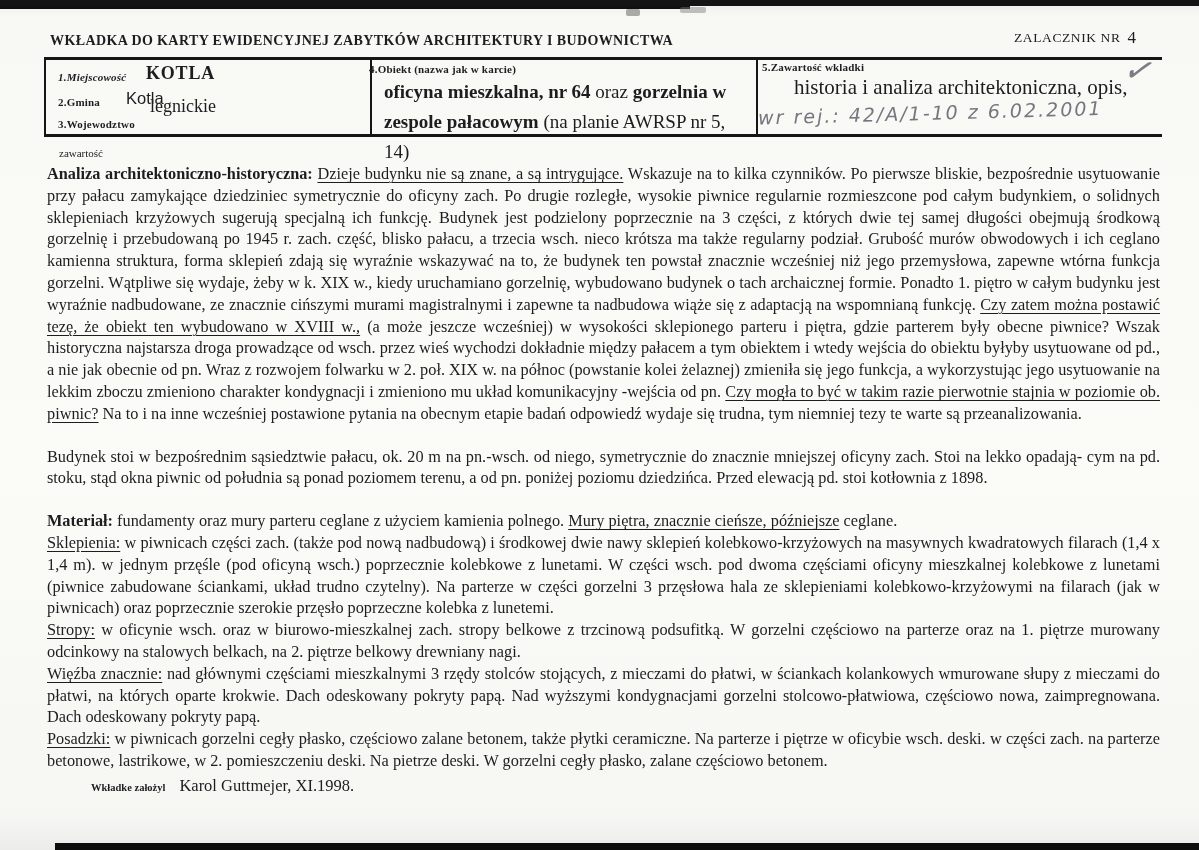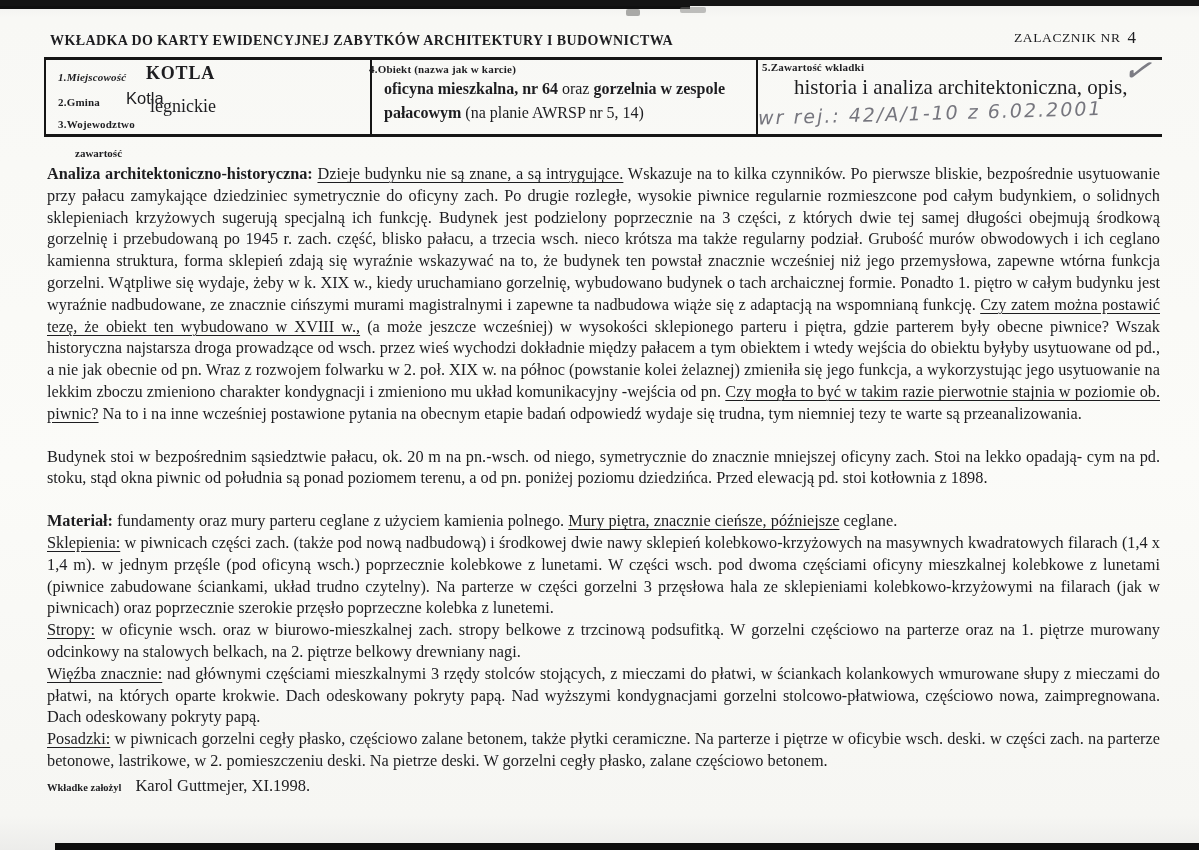--- a/index.html
+++ b/index.html
@@ -27,40 +27,40 @@
   .t-v3{top:57px;left:756px;width:2px;height:80px;}
   
   .cell-label{position:absolute;font-weight:bold;font-size:11px;letter-spacing:.2px;white-space:nowrap;}
   .lbl-miejscowosc{top:71px;left:58px;font-style:italic;}
   .lbl-gmina{top:96px;left:58px;}
   .lbl-wojewodztwo{top:118px;left:58px;}
   .val-miejscowosc{position:absolute;top:63px;left:146px;font-weight:bold;font-size:18px;letter-spacing:.8px;}
   .val-gmina{position:absolute;top:89px;left:126px;font-size:16.5px;font-family:"Liberation Sans",sans-serif;}
   .val-wojewodztwo{position:absolute;top:96px;left:150px;font-size:18px;font-family:Liberation Serif, serif;}
   .lbl-obiekt{top:63px;left:369px;}
-  .val-obiekt{position:absolute;top:77px;left:384px;width:362px;font-size:16px;line-height:24px;text-align:left;}
+  .val-obiekt{position:absolute;top:77px;left:384px;width:362px;font-size:19px;line-height:30px;text-align:left;}
   .lbl-zawartosc{top:61px;left:762px;}
   .val-zawartosc{position:absolute;top:75px;left:794px;font-size:21px;white-space:nowrap;}
   .registry-note{
     position:absolute;top:101px;left:758px;width:400px;
     font-family:"DejaVu Sans",sans-serif;font-style:italic;font-size:19px;
     color:#76767e;letter-spacing:2px;transform:rotate(-1.6deg);white-space:nowrap;z-index:3;
   }
   .checkmark{
     position:absolute;top:50px;left:1126px;font-size:34px;color:#7c7c84;
     font-family:"DejaVu Sans",sans-serif;transform:rotate(10deg) skewX(-12deg);font-weight:bold;z-index:3;
   }
   
   .content{position:absolute;top:147px;left:47px;width:1113px;}
-  .content-label{font-weight:bold;font-size:11px;margin:0 0 4px 28px;}
+  .content-label{font-weight:normal;font-size:11px;margin:0 0 4px 12px;}
   .content p{margin:0;font-size:16.3px;line-height:21.8px;text-align:justify;}
   .vgap{height:21px;}
   .seg-b{font-weight:bold;}
   .seg-u{text-decoration:underline;text-decoration-thickness:1.4px;text-underline-offset:2.5px;}
-  .footer-row{margin-top:4px;white-space:nowrap;}
+  .footer-row{margin-top:4px;white-space:nowrap;margin-left:44px;}
   .footer-label{font-weight:bold;font-size:10.5px;}
   .footer-value{font-size:16.5px;margin-left:14px;}
 </style>
 </head>
 <body>
 
 <div class="scan">
 
   <div class="artifact-top-left"></div>
   <div class="artifact-top"></div>

